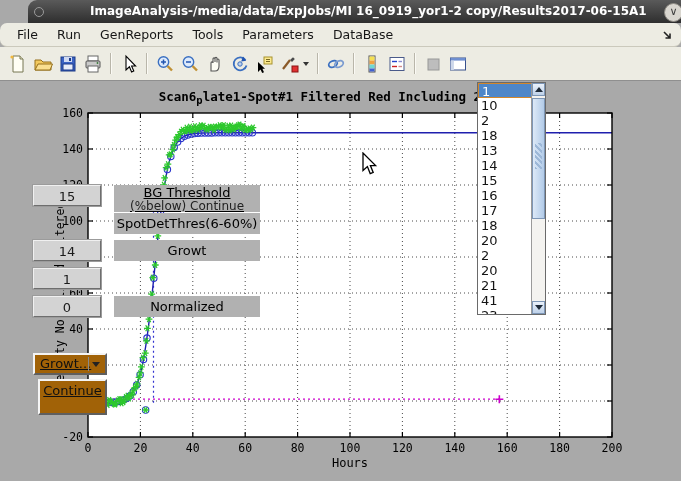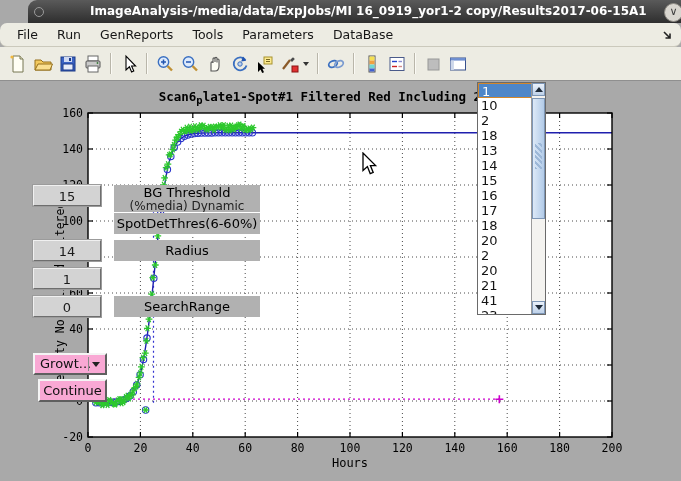--- a/index.html
+++ b/index.html
@@ -26,28 +26,28 @@
   
   #canvas{position:absolute;top:81px;left:0;width:681px;height:400px;background:#a9a9a9;}
   #plot{position:absolute;left:0;top:0;}
   
   .edit{position:absolute;left:33px;width:68px;height:21px;background:#d3d3d3;box-sizing:border-box;
     border:1px solid;border-color:#f0f0f0 #6e6e6e #6e6e6e #f0f0f0;box-shadow:0 0 0 1px #9b9b9b;}
   .edit input{width:100%;height:100%;background:transparent;border:none;outline:none;
     text-align:center;font:13px "DejaVu Sans",sans-serif;color:#1b1b1b;padding:0;margin:0;}
   .plabel{position:absolute;left:114px;width:146px;height:21px;background:#b1b1b1;
     color:#000;font:13px/21px "DejaVu Sans",sans-serif;text-align:center;white-space:nowrap;}
-  .plabel.twoline{height:26px;line-height:14px;padding-top:1px;overflow:hidden;box-sizing:content-box;}
+  .plabel.twoline{height:26px;line-height:14px;padding-top:1px;overflow:hidden;box-sizing:content-box;text-decoration:underline;}
   .sublabel{font:12px/12px "DejaVu Sans",sans-serif;color:#222;}
-  .bevel{background:#f9a8d4;box-sizing:border-box;border:2px solid;border-color:#f4f4f4 #5f5f5f #5f5f5f #f4f4f4;}
+  .bevel{background:#a16207;box-sizing:border-box;border:2px solid;border-color:#f4f4f4 #5f5f5f #5f5f5f #f4f4f4;text-decoration:underline;}
   #growth-dd{position:absolute;left:33px;top:272px;width:74px;height:22px;font:13px/18px "DejaVu Sans",sans-serif;color:#111;padding-left:5px;}
   #growth-arrow{position:absolute;right:2px;top:2px;bottom:2px;width:14px;border-left:1px solid #8a8a8a;
     display:flex;align-items:center;justify-content:center;}
   #growth-arrow i{width:0;height:0;border-left:4px solid transparent;border-right:4px solid transparent;border-top:5px solid #222;}
-  #continue-btn{position:absolute;left:38px;top:298px;width:69px;height:23px;text-align:center;
+  #continue-btn{position:absolute;left:38px;top:298px;width:69px;height:36px;text-align:center;
     font:13px/19px "DejaVu Sans",sans-serif;color:#111;}
   
   #listbox{position:absolute;left:477px;top:1px;width:69px;height:233px;background:#fff;
     border:1px solid #6a6a6a;box-sizing:border-box;overflow:hidden;}
   .li{height:15px;font:13px/15px "DejaVu Sans",sans-serif;color:#141414;padding-left:3px;}
   .li.selected{background:#4e86c8;color:#fff;border:1px solid #d4872a;box-sizing:border-box;}
   #lb-scroll{position:absolute;top:0;right:0;bottom:0;width:14px;background:#f4f3f0;border-left:1px solid #9a9a9a;box-sizing:border-box;}
   .sbtn{position:absolute;left:0;width:13px;height:13px;background:linear-gradient(#eaf1fa,#bed1e9);
     border:1px solid #7d96b6;box-sizing:border-box;display:flex;align-items:center;justify-content:center;}
   #sb-up{top:0;} #sb-down{bottom:0;}
@@ -479,25 +479,25 @@
     </div>
     <div class="edit" style="top:187px">
       <input value="1" style="">
     </div>
     <div class="edit" style="top:215px">
       <input value="0" style="">
     </div>
 
     <div class="plabel twoline" style="top:104px">
       <div>BG Threshold</div>
-      <div class="sublabel">(%media) Dynamic</div>
+      <div class="sublabel">(%below) Continue</div>
     </div>
     <div class="plabel" style="top:132px">SpotDetThres(6-60%)</div>
-    <div class="plabel" style="top:159px">Radius</div>
-    <div class="plabel" style="top:215px">SearchRange</div>
+    <div class="plabel" style="top:159px">Growt</div>
+    <div class="plabel" style="top:215px">Normalized</div>
 
     <div id="growth-dd" class="bevel">
       <span>Growt...</span>
       <span id="growth-arrow">
           <i></i>
         </span>
     </div>
     <div id="continue-btn" class="bevel">Continue</div>
 
     <div id="listbox">

